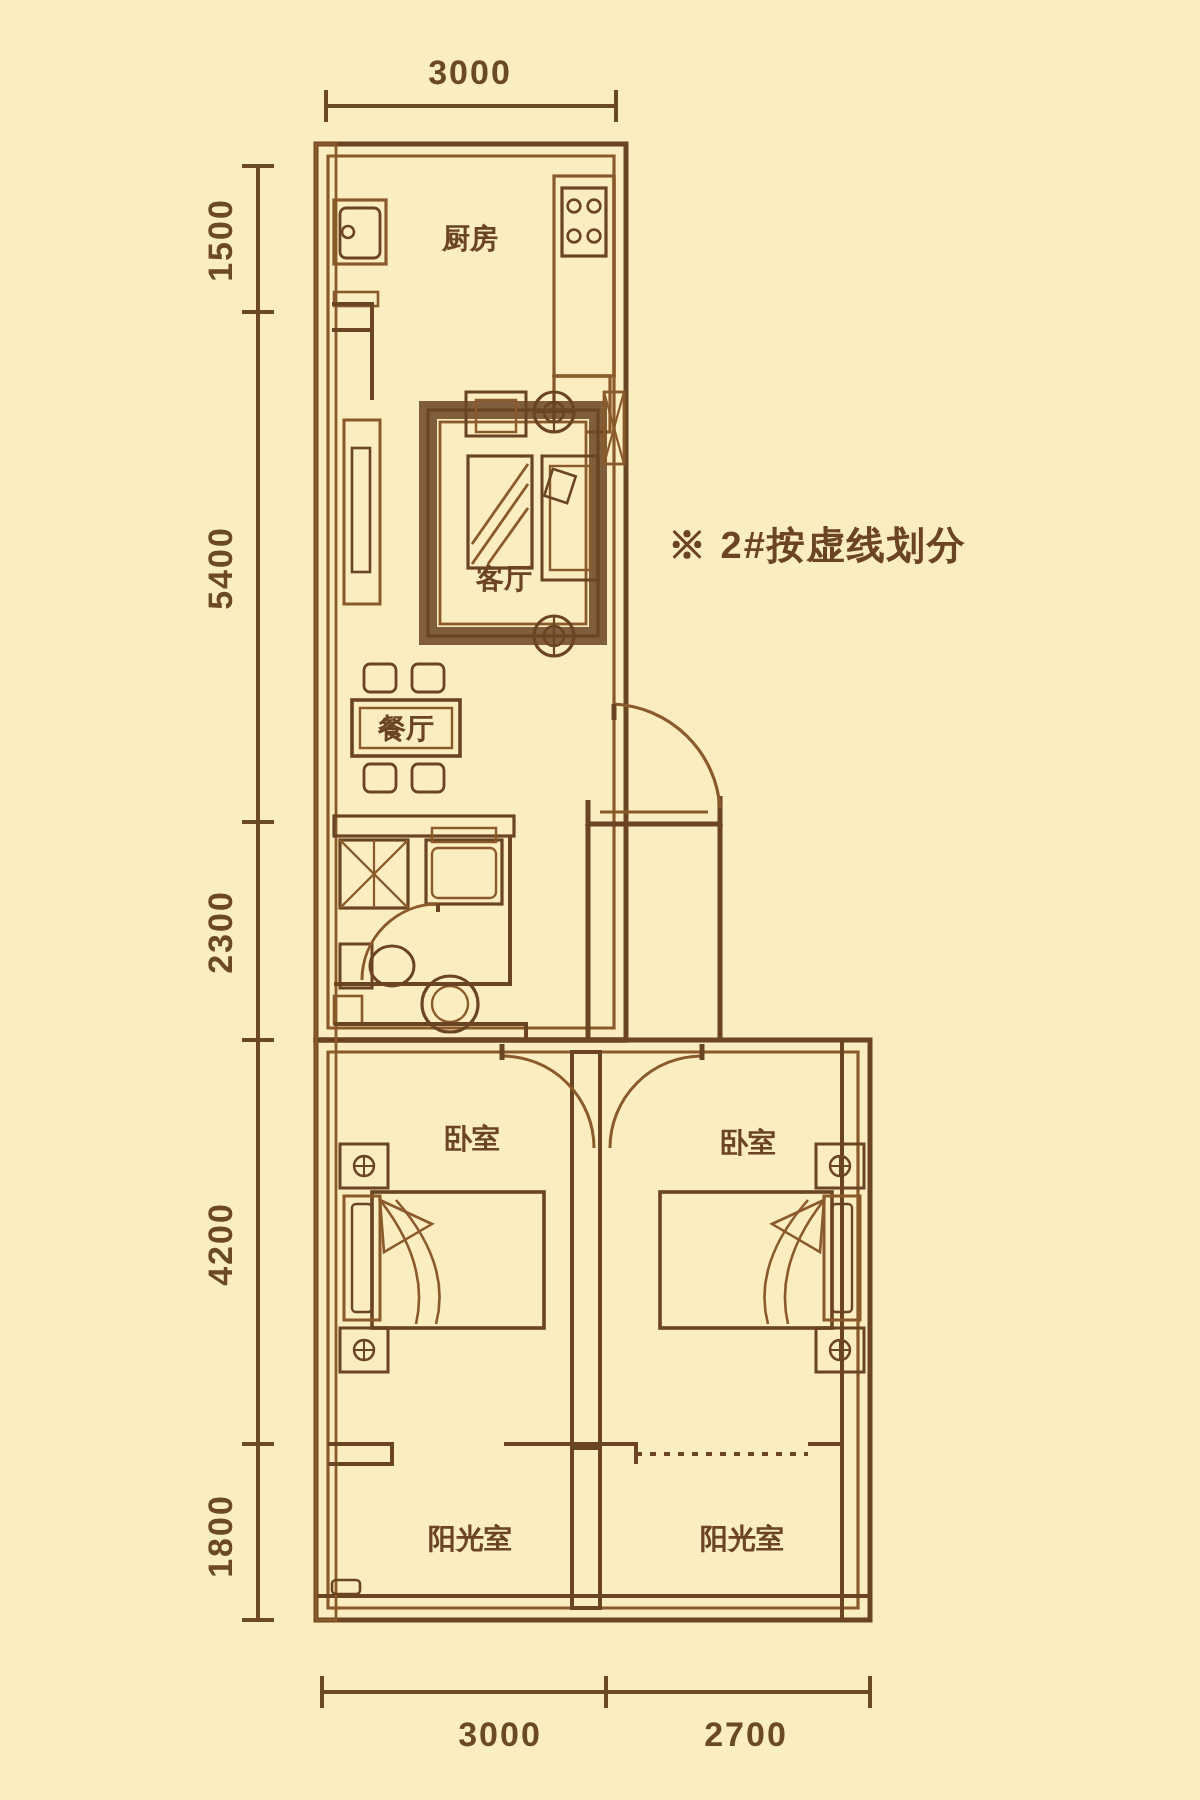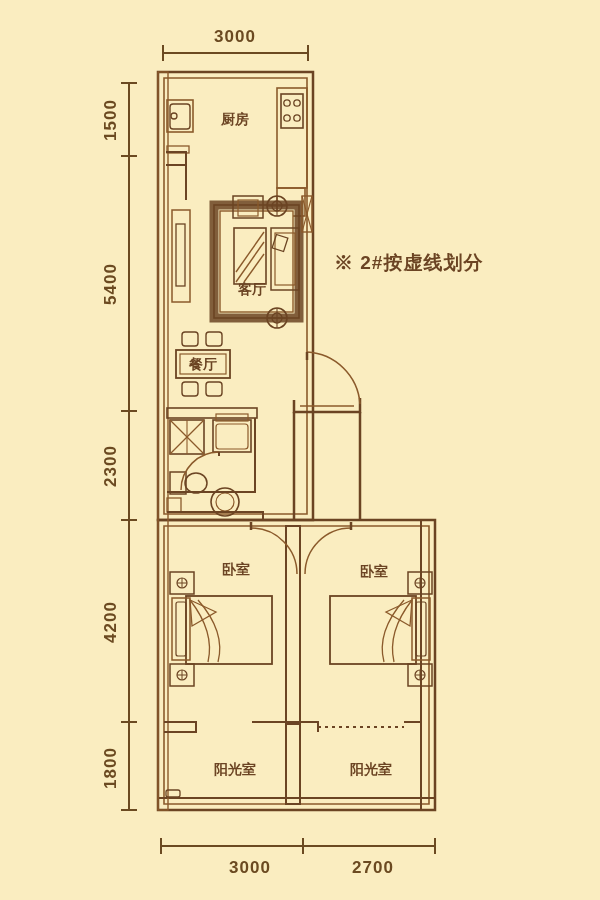--- a/index.html
+++ b/index.html
@@ -262,15 +262,15 @@
 
       <line x1="318" y1="727" x2="404" y2="727" stroke="#6b4423" stroke-width="2" stroke-dasharray="3 4"></line>
 
       <rect x="166" y="790" width="14" height="7" rx="2" fill="none" stroke="#6b4423" stroke-width="1.3"></rect>
 
       <text class="roomlabel" x="235" y="774" text-anchor="middle">阳光室</text>
       <text class="roomlabel" x="371" y="774" text-anchor="middle">阳光室</text>
     </g>
   </svg>
 
-  <div class="noteText" style="left:334px;top:250px;">※ 2#按虚线划分</div>
+  <div class="noteText" style="left:334px;top:260px;">※ 2#按虚线划分</div>
 
 </div>
 
 </body></html>

